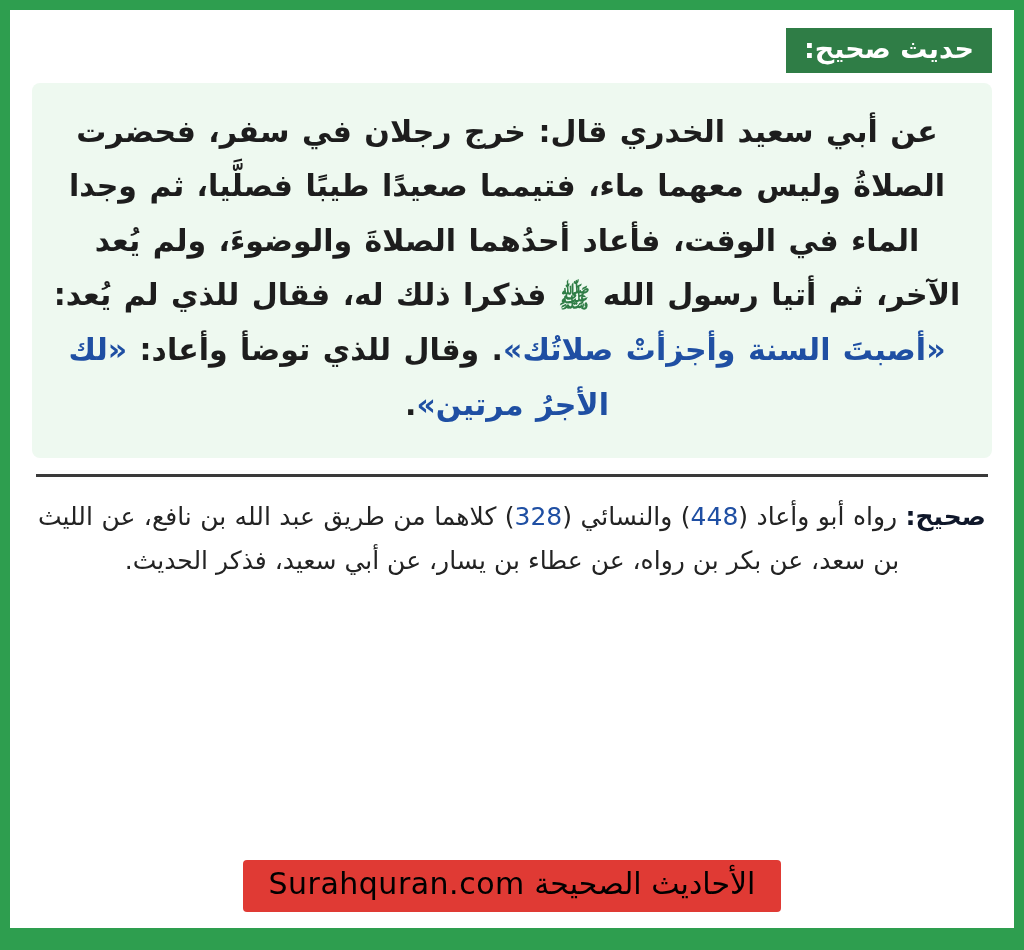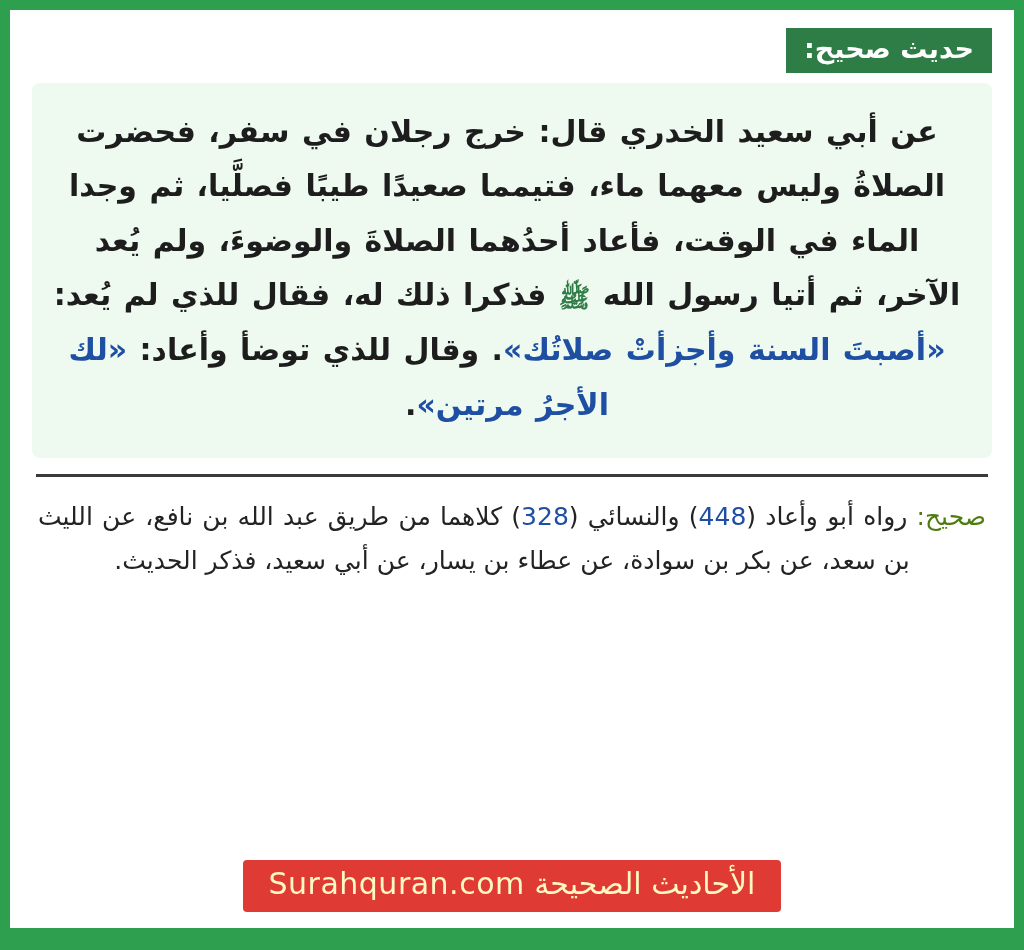--- a/index.html
+++ b/index.html
@@ -82,38 +82,38 @@
   
   .takhrij {
     font-size: 25px;
     color: #232323;
     line-height: 1.75;
     text-align: justify;
     text-align-last: center;
     padding: 0 6px;
   }
   .takhrij .grade-word {
-    color: #4d7c0f;
-    font-weight: 400;
+    color: #0f172a;
+    font-weight: 700;
   }
   .takhrij .num {
     color: #1f4fa3;
   }
 
   
   .footer-row {
     margin-top: auto;
     display: flex;
     justify-content: center;
     align-items: center;
     padding-bottom: 6px;
   }
   .brand {
     background: #e03a34;
-    color: #fef9c3;
+    color: #000000;
     font-size: 30px;
     font-weight: 500;
     padding: 7px 26px 11px 26px;
     border-radius: 4px;
     line-height: 1.15;
     white-space: nowrap;
   }
   .brand .site {
     font-family: "DejaVu Sans", sans-serif;
     letter-spacing: 0.5px;
@@ -133,21 +133,21 @@
       <span>عن أبي سعيد الخدري قال: خرج رجلان في سفر، فحضرت الصلاةُ وليس معهما ماء، فتيمما صعيدًا طيبًا فصلَّيا، ثم وجدا الماء في الوقت، فأعاد أحدُهما الصلاةَ والوضوءَ، ولم يُعد الآخر، ثم أتيا رسول الله</span>
       <span class="salla">ﷺ</span>
       <span>فذكرا ذلك له، فقال للذي لم يُعد:</span>
       <span class="quote">«أصبتَ السنة وأجزأتْ صلاتُك»</span><span>. وقال للذي توضأ وأعاد: </span><span class="quote">«لك الأجرُ مرتين»</span><span>.</span>
     </div>
   </div>
 
   <div class="divider"></div>
 
   <div class="takhrij">
-    <span class="grade-word">صحيح:</span><span> رواه أبو وأعاد (</span><span class="num">448</span><span>) والنسائي (</span><span class="num">328</span><span>) كلاهما من طريق عبد الله بن نافع، عن الليث بن سعد، عن بكر بن سوادة، عن عطاء بن يسار، عن أبي سعيد، فذكر الحديث.</span>
+    <span class="grade-word">صحيح:</span><span> رواه أبو وأعاد (</span><span class="num">448</span><span>) والنسائي (</span><span class="num">328</span><span>) كلاهما من طريق عبد الله بن نافع، عن الليث بن سعد، عن بكر بن رواه، عن عطاء بن يسار، عن أبي سعيد، فذكر الحديث.</span>
   </div>
 
   <div class="footer-row">
     <div class="brand">
       <span class="tagline">الأحاديث الصحيحة</span>
       <span class="site">Surahquran.com</span>
     </div>
   </div>
 
 </div>

